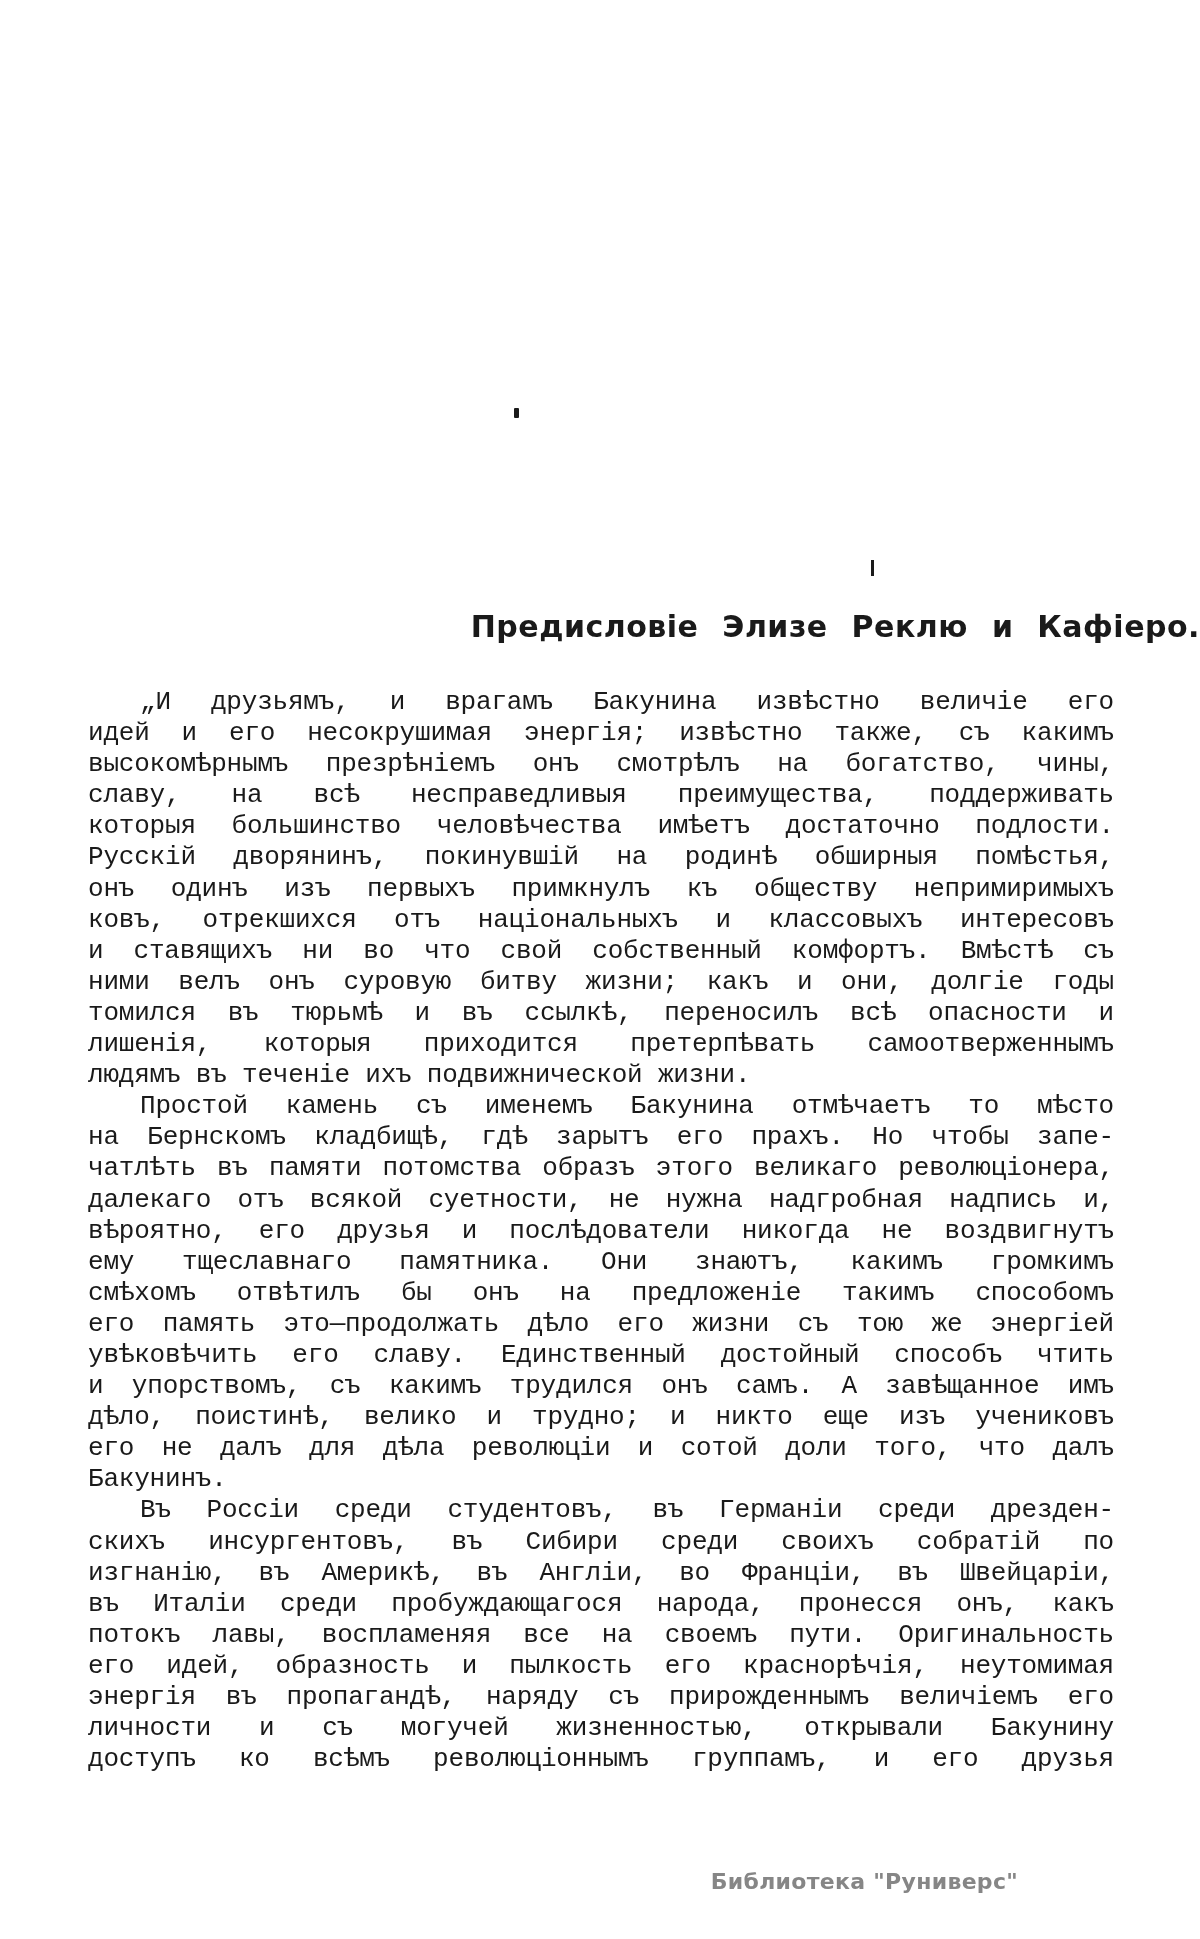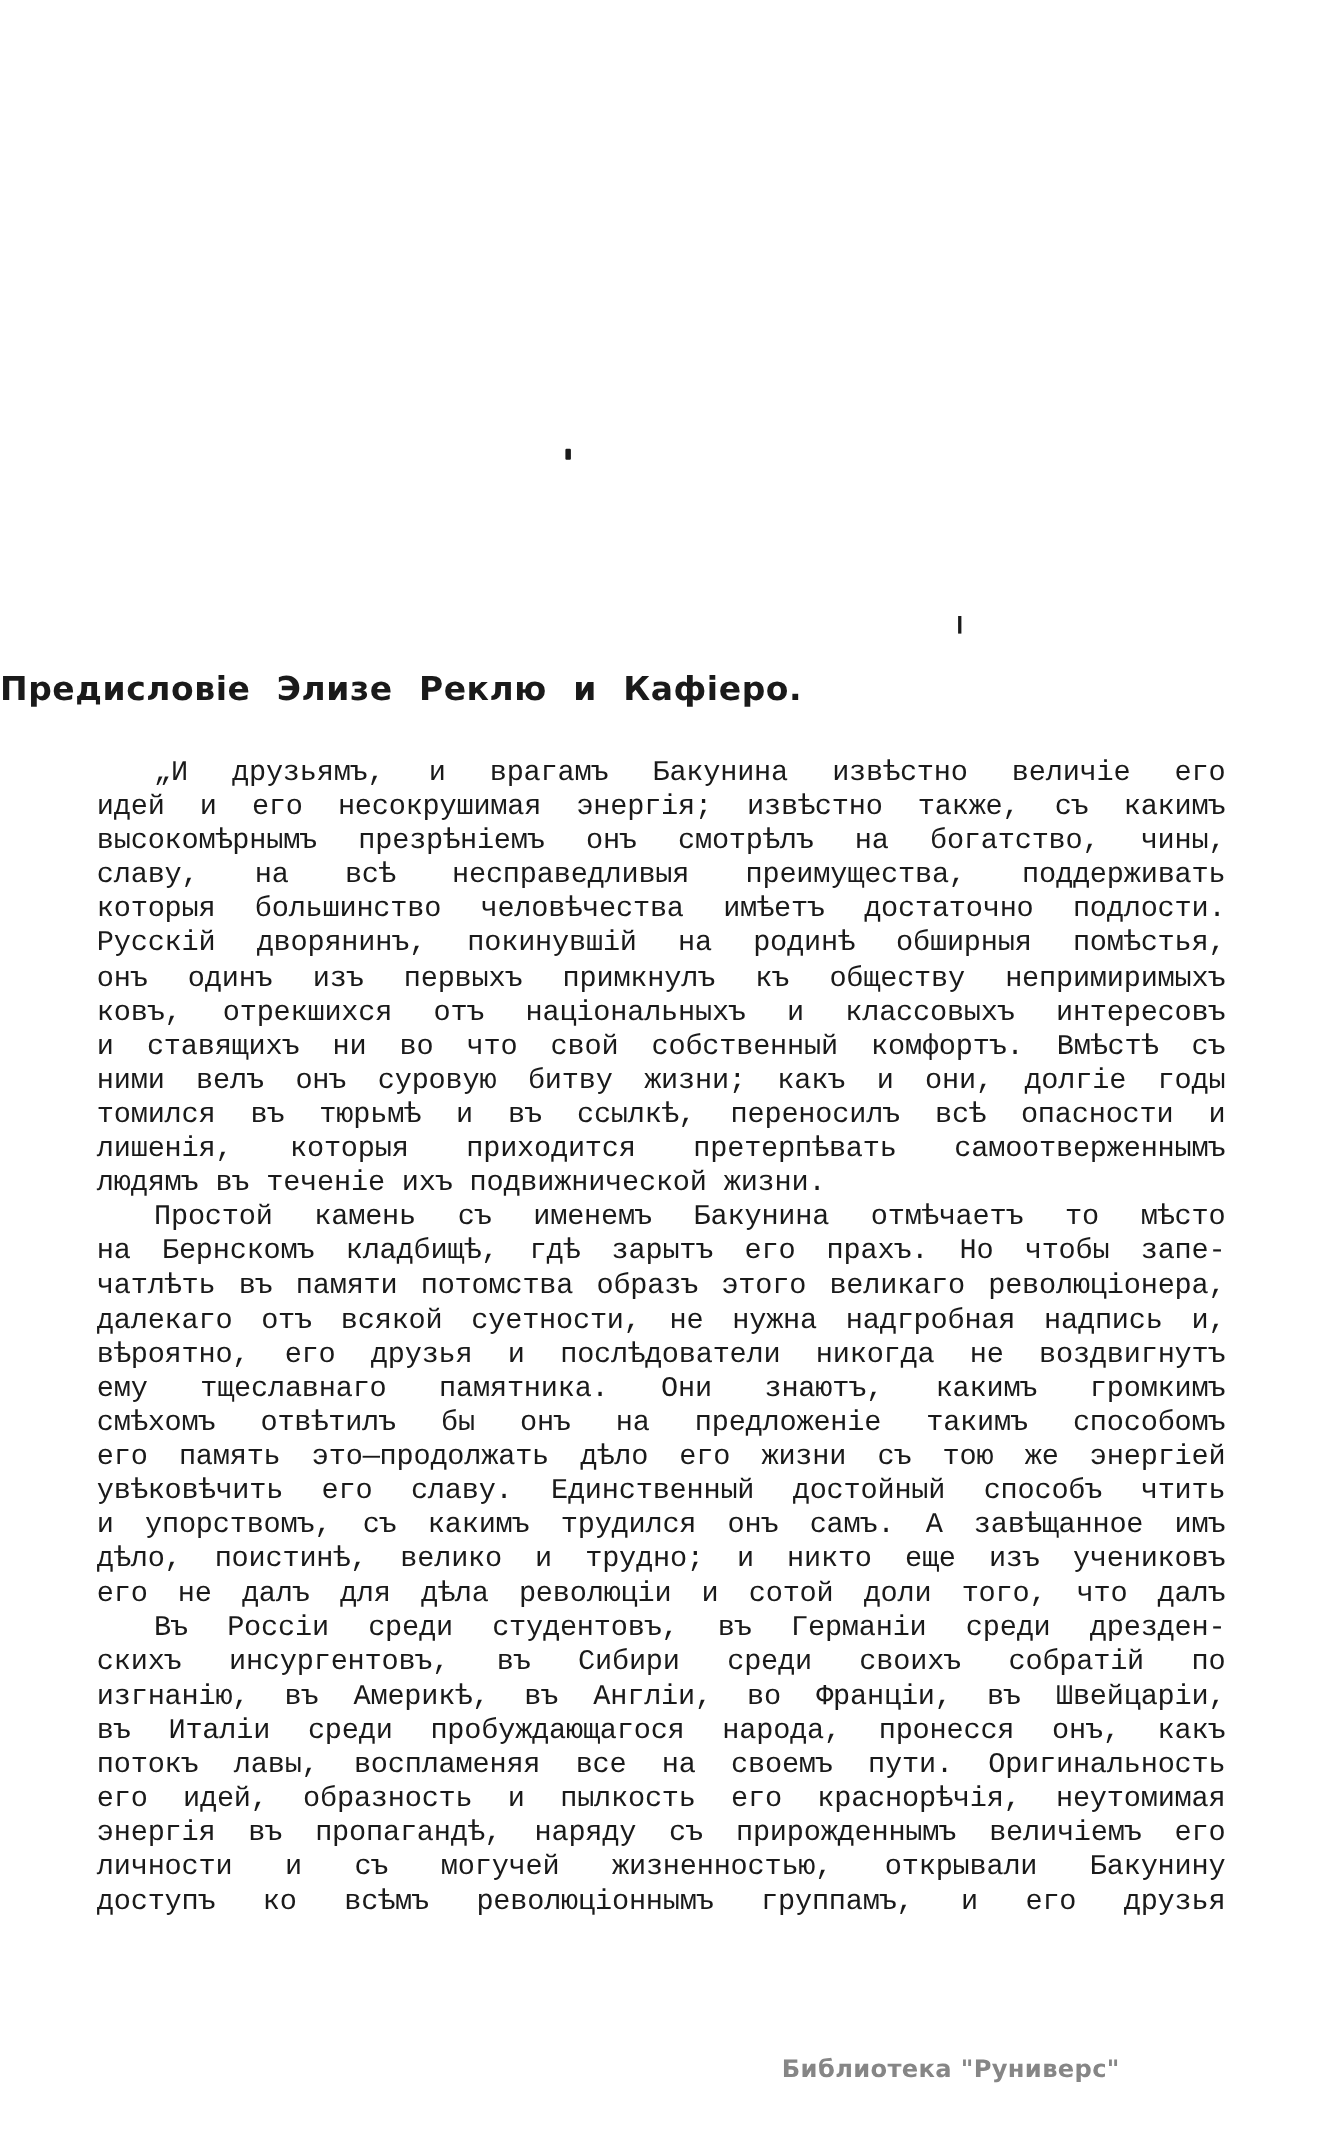--- a/index.html
+++ b/index.html
@@ -13,21 +13,21 @@
     width: 1200px;
     height: 1939px;
     background: var(--paper, #ffffff);
     overflow: hidden;
   }
   .heading {
     position: absolute;
     top: 609px;
     left: 0;
     width: 1200px;
-    text-align: left;
+    text-align: right;
     font-family: "DejaVu Sans", sans-serif;
     font-weight: bold;
     font-size: 30px;
     line-height: 36px;
     letter-spacing: 0.5px;
     word-spacing: 13px;
     color: var(--ink, #1a1a1a);
   }
   .body-text {
     position: absolute;
@@ -107,20 +107,21 @@
       <div class="line">чатлѣть въ памяти потомства образъ этого великаго революціонера,</div>
       <div class="line">далекаго отъ всякой суетности, не нужна надгробная надпись и,</div>
       <div class="line">вѣроятно, его друзья и послѣдователи никогда не воздвигнутъ</div>
       <div class="line">ему тщеславнаго памятника. Они знаютъ, какимъ громкимъ</div>
       <div class="line">смѣхомъ отвѣтилъ бы онъ на предложеніе такимъ способомъ</div>
       <div class="line">его память это—продолжать дѣло его жизни съ тою же энергіей</div>
       <div class="line">увѣковѣчить его славу. Единственный достойный способъ чтить</div>
       <div class="line">и упорствомъ, съ какимъ трудился онъ самъ. А завѣщанное имъ</div>
       <div class="line">дѣло, поистинѣ, велико и трудно; и никто еще изъ учениковъ</div>
       <div class="line">его не далъ для дѣла революціи и сотой доли того, что далъ</div>
+      <div class="line para-end">Бакунинъ.</div>
       <div class="line indent">Въ Россіи среди студентовъ, въ Германіи среди дрезден-</div>
       <div class="line">скихъ инсургентовъ, въ Сибири среди своихъ собратій по</div>
       <div class="line">изгнанію, въ Америкѣ, въ Англіи, во Франціи, въ Швейцаріи,</div>
       <div class="line">въ Италіи среди пробуждающагося народа, пронесся онъ, какъ</div>
       <div class="line">потокъ лавы, воспламеняя все на своемъ пути. Оригинальность</div>
       <div class="line">его идей, образность и пылкость его краснорѣчія, неутомимая</div>
       <div class="line">энергія въ пропагандѣ, наряду съ прирожденнымъ величіемъ его</div>
       <div class="line">личности и съ могучей жизненностью, открывали Бакунину</div>
       <div class="line">доступъ ко всѣмъ революціоннымъ группамъ, и его друзья</div>
     </div>

